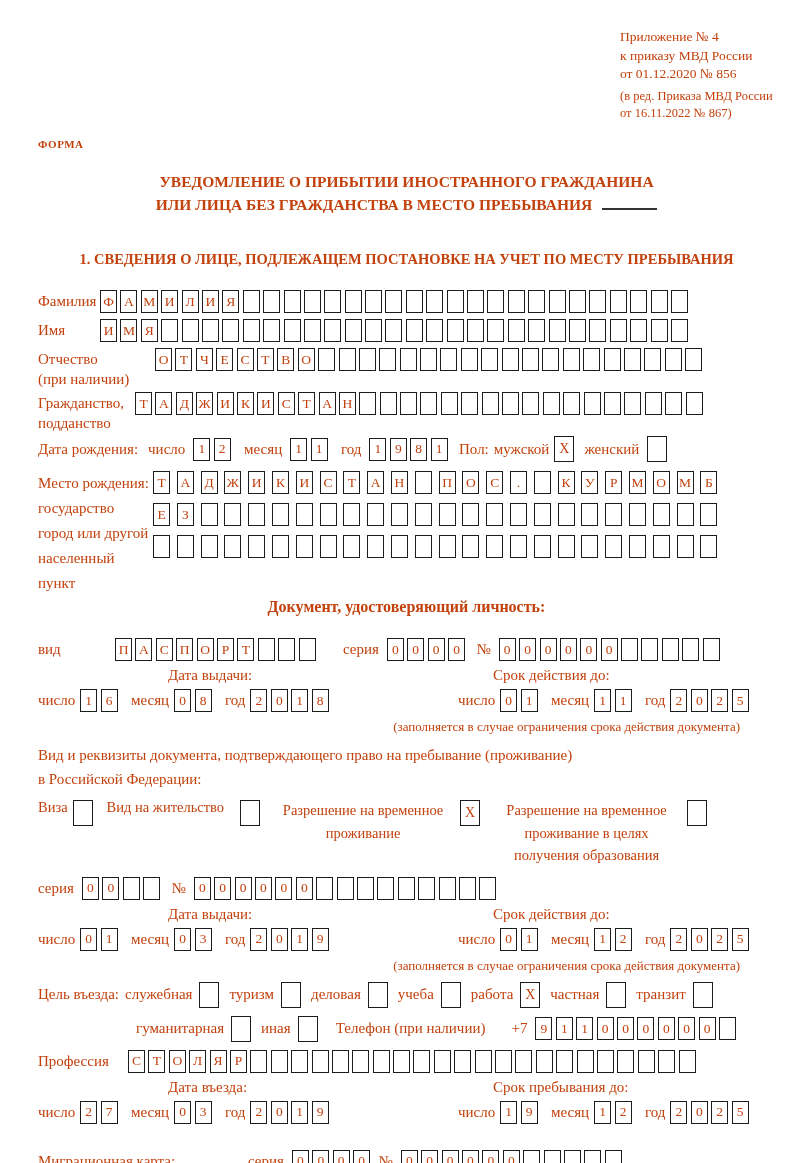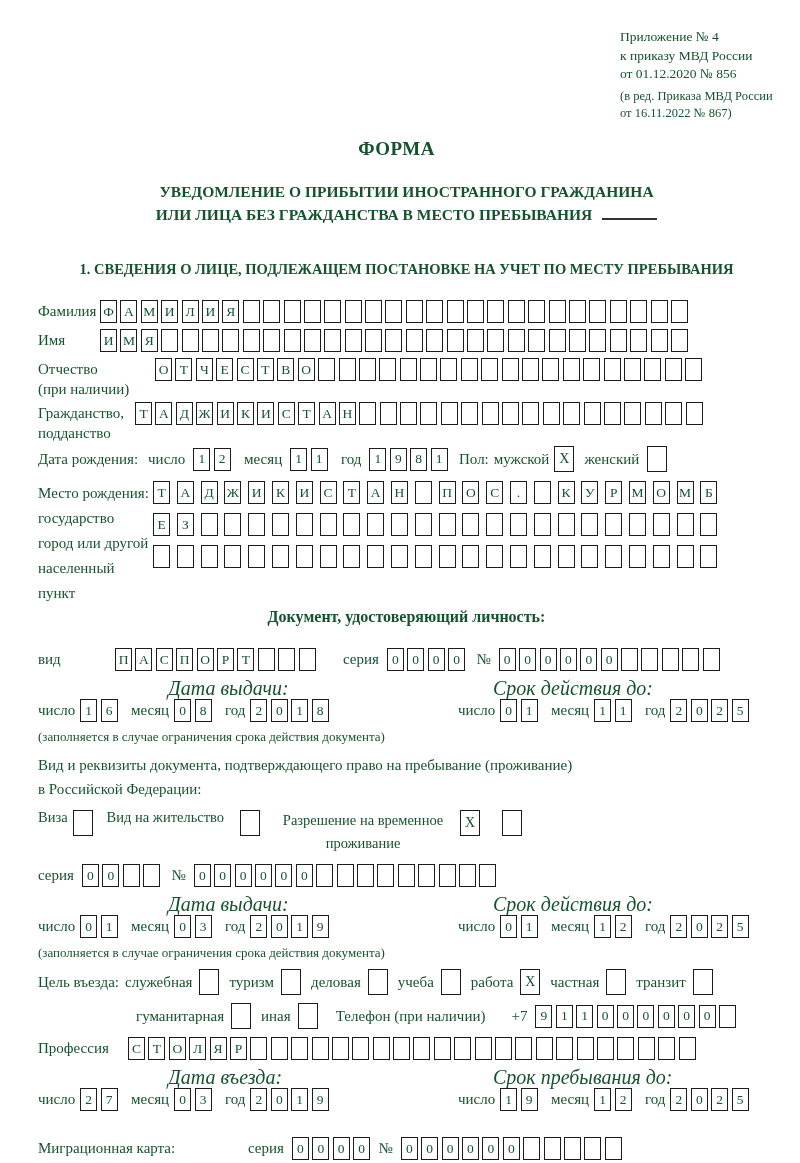--- a/index.html
+++ b/index.html
@@ -1,23 +1,23 @@
 <!DOCTYPE html>
 <html><head>
 <meta charset="utf-8">
 <style>
   html,body{margin:0;padding:0;background:#fff;}
   .page{
     position:relative;width:800px;height:1163px;box-sizing:border-box;
-    padding:28px 25px 0 38px;background:#fff;color:#14532d;
+    padding:28px 25px 0 38px;background:#fff;color:#c2410c;
     font-family:"Liberation Serif","DejaVu Serif",serif;font-size:15px;overflow:hidden;
   }
   .appendix{margin-left:582px;font-size:13.5px;line-height:1.38;}
   .appendix .amend{font-size:12.5px;margin-top:4px;line-height:1.35;}
-  .forma{text-align:center;margin:16px 20px 0 0;font-weight:bold;font-size:19px;letter-spacing:.5px;}
+  .forma{text-align:left;margin:16px 20px 0 0;font-weight:bold;font-size:11px;letter-spacing:.5px;}
   .title{margin-top:20px;text-align:center;font-weight:bold;font-size:15.5px;line-height:1.5;}
   .uline{display:inline-block;width:55px;border-bottom:2px solid #333;margin-left:10px;}
   .sect{margin-top:35px;text-align:center;font-weight:bold;font-size:14.5px;}
   .formbody{margin-top:22px;}
   .row{display:flex;align-items:center;margin-bottom:6px;}
   .flabel{flex:none;}
   .cells{display:inline-flex;align-items:center;flex:none;}
   .cell{
     display:inline-flex;flex:none;width:15px;height:21px;border:1.6px solid #1c1c1c;
     margin-right:3.4px;align-items:center;justify-content:center;font-size:13.5px;background:#fff;
@@ -25,29 +25,29 @@
   .cells-wide .cell{margin-right:6.8px;}
   .cbox{
     display:inline-flex;flex:none;width:18px;height:24px;border:1.6px solid #1c1c1c;
     align-items:center;justify-content:center;font-size:14px;background:#fff;
   }
   .subline{margin:-2px 0 4px 0;}
   .twocol{display:flex;margin-bottom:6px;}
   .twocol .labcol{flex:none;line-height:25px;}
   .twocol .boxcol .cells{display:flex;margin-bottom:9px;}
   .center-bold{text-align:center;font-weight:bold;font-size:16px;margin:8px 0 22px 0;}
-  .dheaders{position:relative;height:22px;font-size:20px;font-style:italic;}
+  .dheaders{position:relative;height:22px;font-size:15px;}
   .dheaders .h1{position:absolute;left:130px;}
   .dheaders .h2{position:absolute;left:455px;}
   .drow{position:relative;height:28px;margin-bottom:2px;}
   .dgroup{display:inline-flex;align-items:center;position:absolute;top:0;}
   .dgroup .lbl{margin-right:5px;}
   .dgroup .cells{margin-right:10px;}
   .g1{left:0;} .g2{left:420px;}
-  .note-r{text-align:left;margin:2px 35px 8px 0;font-size:13px;}
+  .note-r{text-align:right;margin:2px 35px 8px 0;font-size:13px;}
   .intro{margin-bottom:8px;line-height:1.6;}
   .resopts{display:flex;align-items:flex-start;margin:4px 0 10px 0;font-size:14.5px;}
   .resopts .opt{display:flex;align-items:flex-start;margin-right:14px;}
   .resopts .olabel{display:inline-block;}
   .resopts .ml{text-align:center;line-height:1.55;}
   .w178{width:178px;} .w185{width:185px;}
   .resopts .cbox{margin-left:8px;margin-top:1px;}
   .purpose{display:flex;align-items:center;margin-bottom:8px;flex-wrap:nowrap;}
   .purpose .opt{display:inline-flex;align-items:center;margin-right:10px;}
   .purpose .opt span:first-child{margin-right:7px;}
@@ -435,20 +435,21 @@
       </span>
       <span class="opt">
         <span class="olabel">Вид на жительство</span>
         <span class="cbox" style="margin-left:16px"></span>
       </span>
       <span class="opt">
         <span class="olabel ml w178">Разрешение на временное проживание</span>
         <span class="cbox">X</span>
       </span>
       <span class="opt" style="margin-right:0">
+        <span class="olabel ml w185">Разрешение на временное проживание в целях получения образования</span>
         <span class="cbox"></span>
       </span>
     </div>
 
     <div class="row">
       <span class="flabel mr8">серия</span>
       <span class="cells mr8">
           <span class="cell">0</span>
           <span class="cell">0</span>
           <span class="cell"></span>

